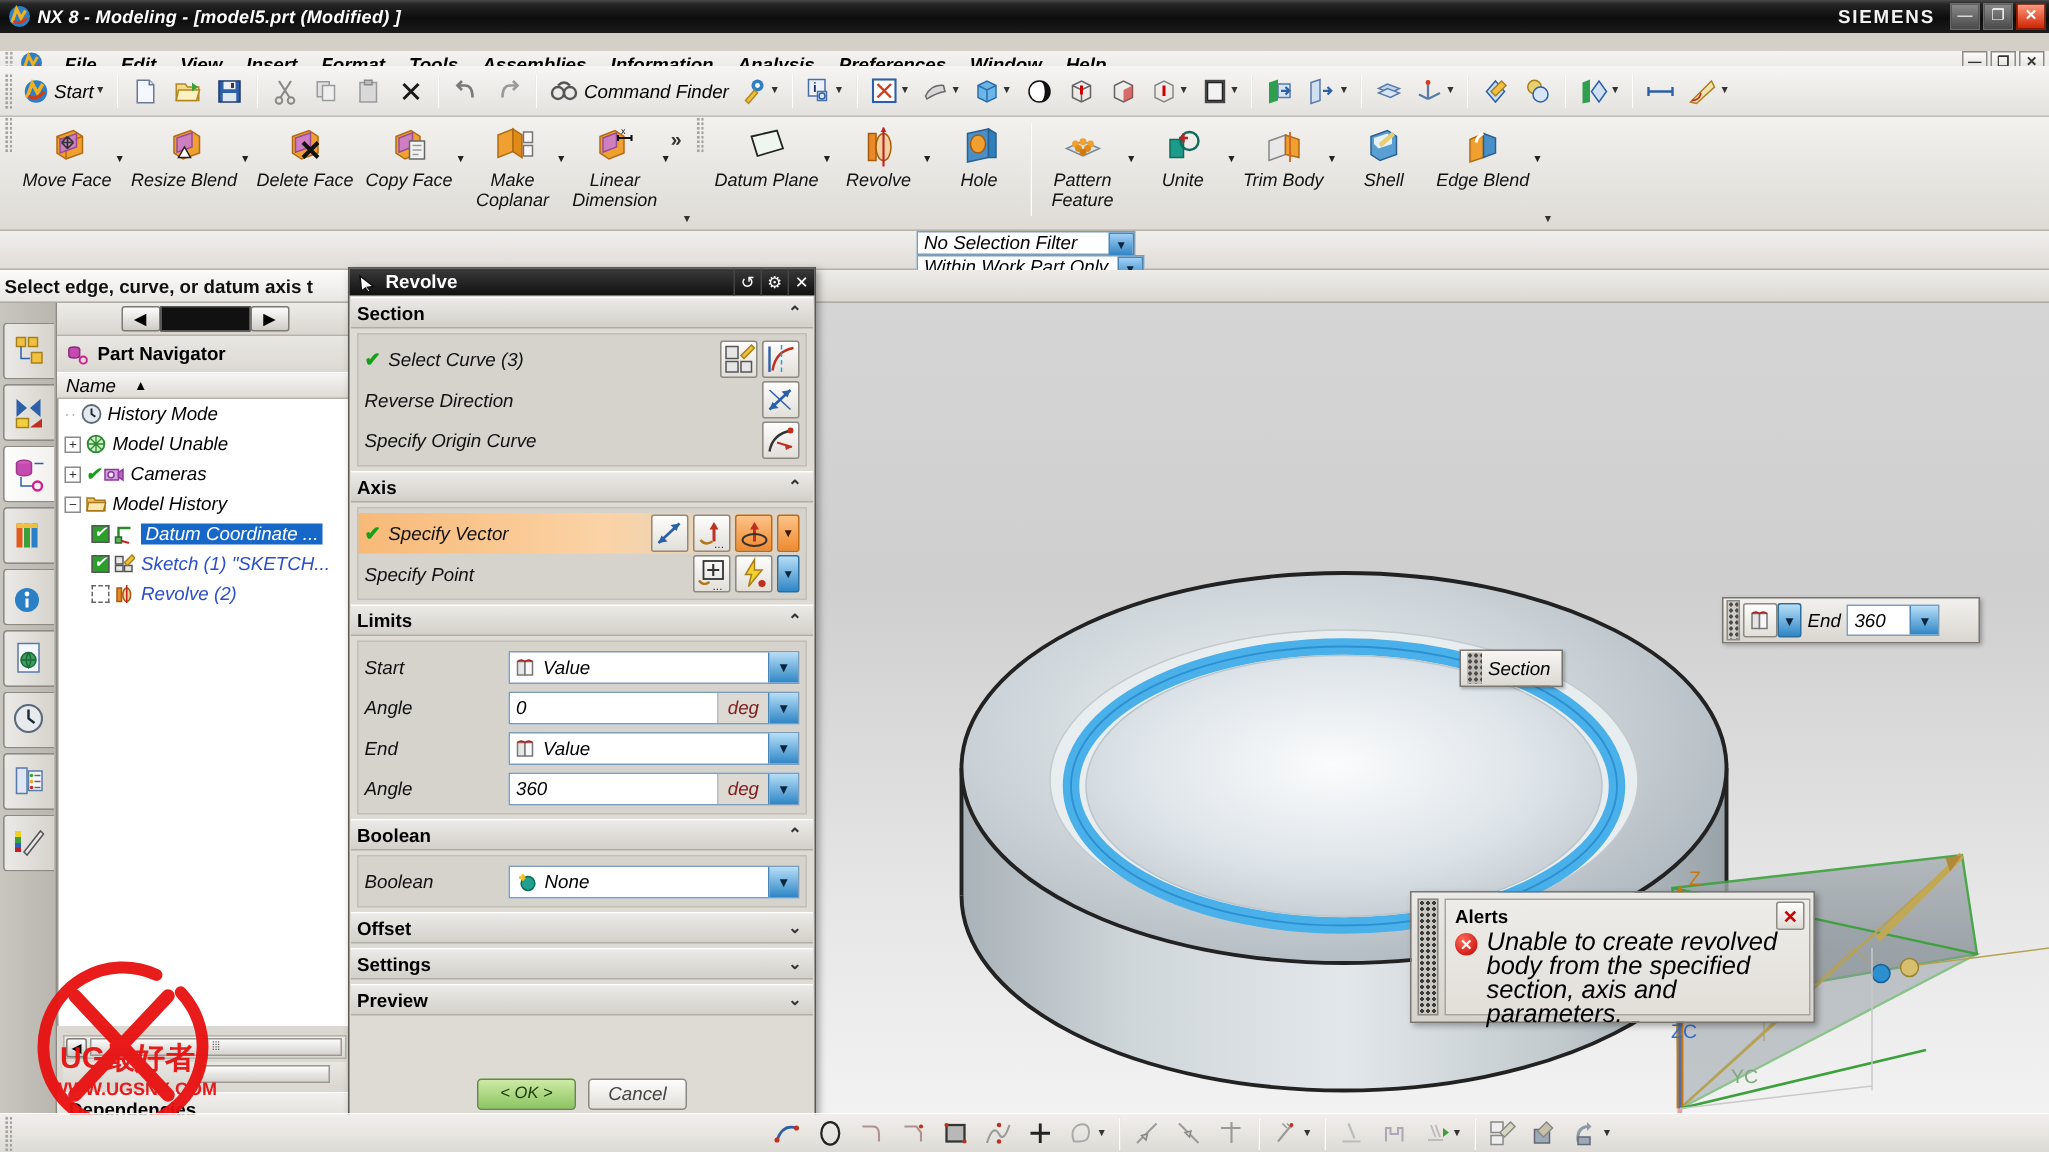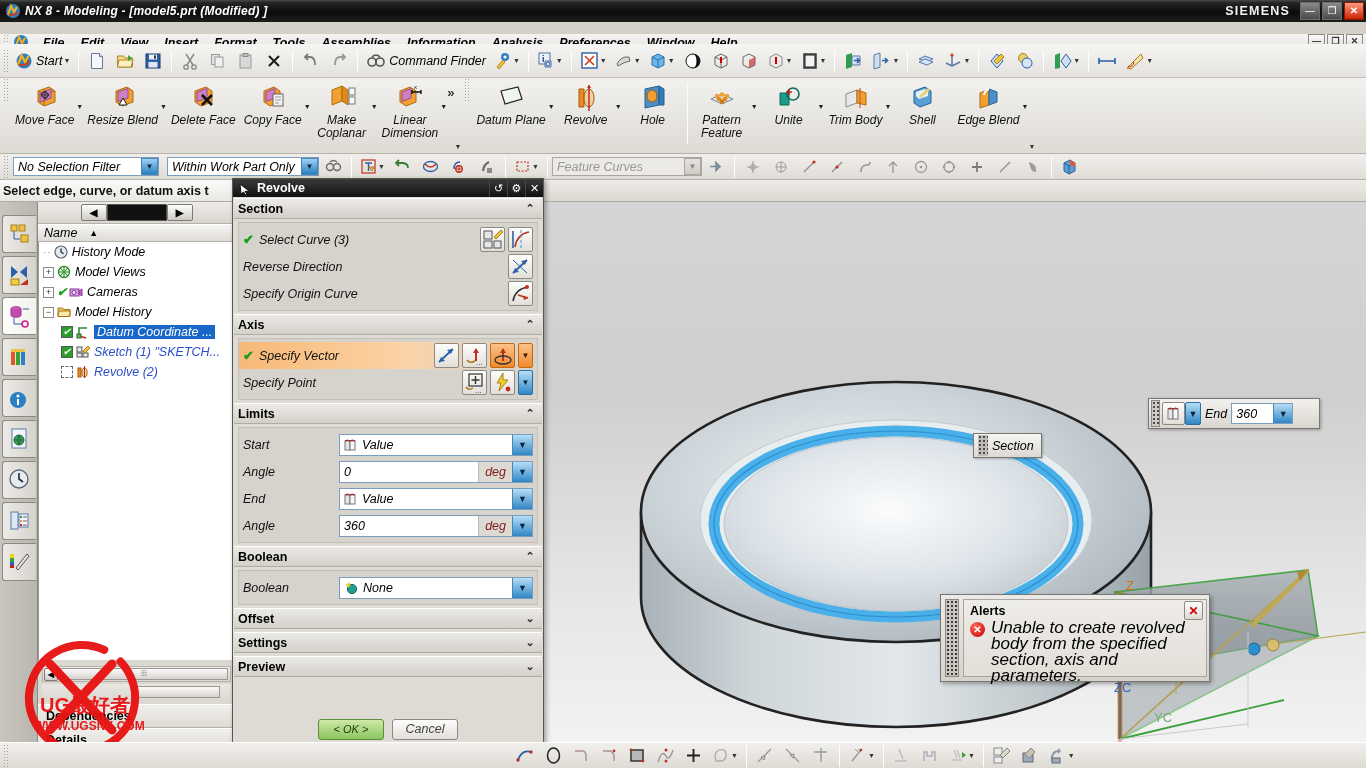--- a/index.html
+++ b/index.html
@@ -71,21 +71,21 @@
   .rb-lbl{font-style:italic;font-size:12px;text-align:center;line-height:13px;color:#111;white-space:pre-line;}
   .rb-sep{width:1px;height:62px;background:#c7c4bd;border-right:1px solid #fdfdfd;margin:4px 3px 0;}
   .rb-caret{font-size:7px;color:#222;align-self:flex-start;margin-top:22px;margin-left:-2px;}
   .rb-more{font-size:13px;font-weight:bold;color:#333;align-self:flex-start;margin-top:4px;}
   .rb-dn{font-size:7px;color:#333;align-self:flex-end;margin-top:56px;}
 
   
   .selbar{
     position:absolute;left:0;top:154px;width:1366px;height:26px;
     background:linear-gradient(to bottom,#f1efec,#e0ddd7);
-    border-bottom:1px solid #b5b2ab;display:flex;align-items:center;
+    border-bottom:1px solid #b5b2ab;display:flex;align-items:center;flex-direction:column;
   }
   .combo{height:19px;border:1px solid #7b9ebd;background:#fff;display:flex;align-items:center;
          font-style:italic;font-size:12.5px;padding-left:4px;position:relative;}
   .combo .arrow{
     position:absolute;right:0;top:0;width:17px;height:17px;
     background:linear-gradient(to bottom,#9fd0f5,#2a7ec0);border:1px solid #4a86b5;
     display:flex;align-items:center;justify-content:center;color:#08253d;font-size:8px;}
   .combo.dis{background:#eceae6;color:#9a9893;border-color:#aaa7a1;}
 
   
@@ -1074,20 +1074,30 @@
       </span>
     </div>
   </div>
 
   <div class="pnav">
     <div class="pnav-nav">
       <div class="navbtn">◀</div>
       <div class="navblack"></div>
       <div class="navbtn">▶</div>
     </div>
+    <div class="pnav-title">
+      <span>
+        <svg width="15" height="15" viewBox="0 0 15 15">
+            <ellipse cx="5.5" cy="4" rx="3.6" ry="1.7" fill="#c44ab0" stroke="#8a2a7a"></ellipse>
+            <path d="M1.9 4 v4 a3.6 1.7 0 0 0 7.2 0 v-4" fill="#c44ab0" stroke="#8a2a7a"></path>
+            <circle cx="11.5" cy="11" r="2.4" fill="none" stroke="#d02090" stroke-width="1.3"></circle>
+          </svg>
+      </span>
+      <span>Part Navigator</span>
+    </div>
     <div class="tree-head">
       <span>Name</span>
       <span style="margin-left:12px;font-size:9px;">▲</span>
     </div>
 
     <div class="tree">
       <div class="trow">
         <span class="dots">··</span>
         <span style="margin-right:4px;">
           <svg width="14" height="14" viewBox="0 0 14 14">
@@ -1099,21 +1109,21 @@
       </div>
 
       <div class="trow">
         <span class="expander">+</span>
         <span style="margin-right:4px;">
           <svg width="14" height="14" viewBox="0 0 14 14">
               <circle cx="7" cy="7" r="5.6" fill="#cfeccf" stroke="#2a8a2a" stroke-width="1.2"></circle>
               <path d="M7 1.4 v11.2 M1.4 7 h11.2 M3 3 L11 11 M11 3 L3 11" stroke="#2a8a2a" stroke-width=".9"></path>
             </svg>
         </span>
-        <span class="tlabel">Model Views</span>
+        <span class="tlabel">Model Unable</span>
       </div>
 
       <div class="trow">
         <span class="expander">+</span>
         <span class="check" style="font-size:12px;margin-right:2px;">✔</span>
         <span style="margin-right:4px;">
           <svg width="14" height="14" viewBox="0 0 14 14">
               <rect x="1" y="4" width="9" height="7" fill="#d8a0e0" stroke="#8a3a9a"></rect>
               <path d="M10 6 L13 4 L13 11 L10 9z" fill="#c060c8" stroke="#8a3a9a"></path>
               <circle cx="5" cy="7.5" r="2" fill="#f4e8f8" stroke="#8a3a9a"></circle>

